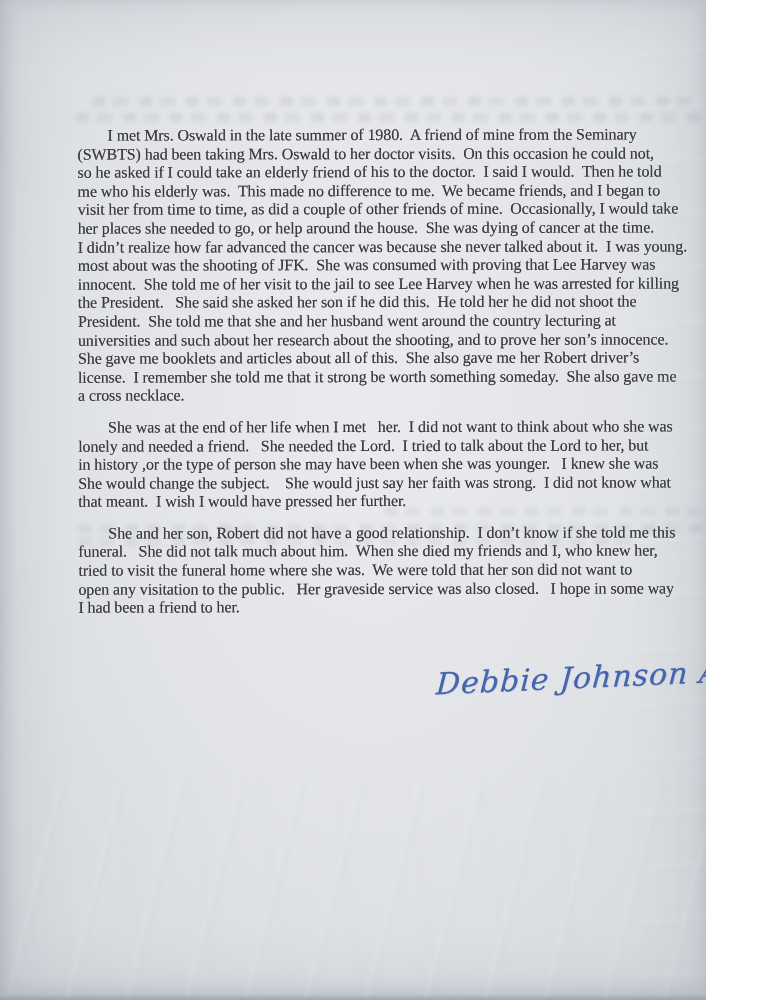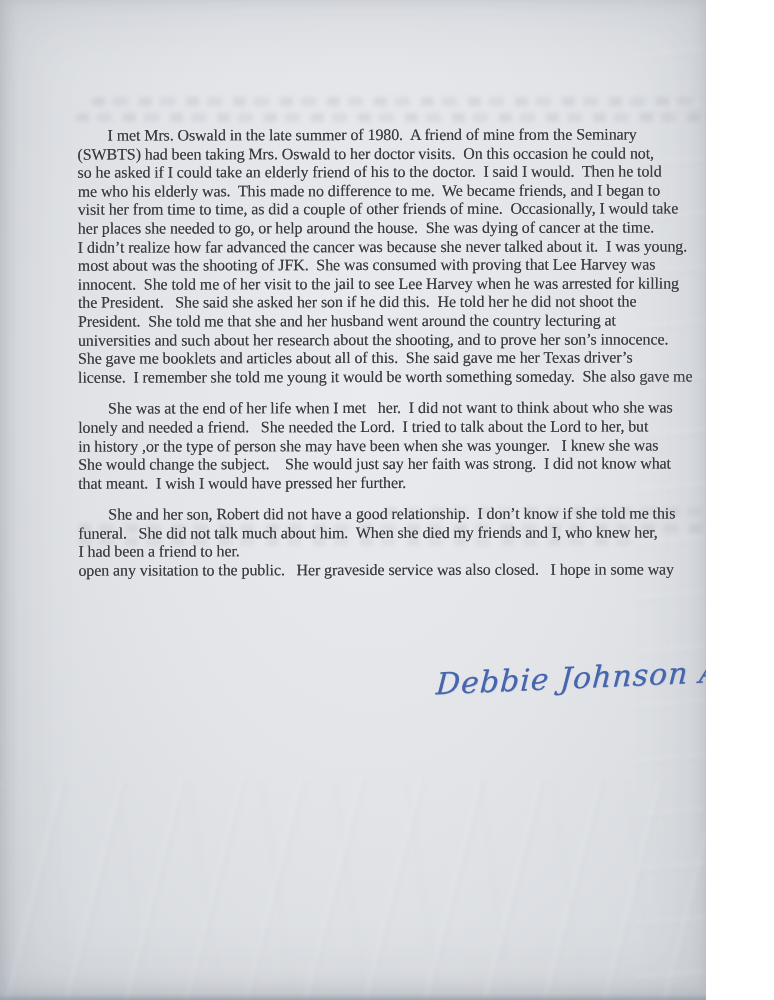--- a/index.html
+++ b/index.html
@@ -132,35 +132,37 @@
         <div class="line">so he asked if I could take an elderly friend of his to the doctor.  I said I would.  Then he told</div>
         <div class="line">me who his elderly was.  This made no difference to me.  We became friends, and I began to</div>
         <div class="line">visit her from time to time, as did a couple of other friends of mine.  Occasionally, I would take</div>
         <div class="line">her places she needed to go, or help around the house.  She was dying of cancer at the time.</div>
         <div class="line">I didn’t realize how far advanced the cancer was because she never talked about it.  I was young.</div>
         <div class="line">most about was the shooting of JFK.  She was consumed with proving that Lee Harvey was</div>
         <div class="line">innocent.  She told me of her visit to the jail to see Lee Harvey when he was arrested for killing</div>
         <div class="line">the President.   She said she asked her son if he did this.  He told her he did not shoot the</div>
         <div class="line">President.  She told me that she and her husband went around the country lecturing at</div>
         <div class="line">universities and such about her research about the shooting, and to prove her son’s innocence.</div>
-        <div class="line">She gave me booklets and articles about all of this.  She said gave me her Texas driver’s</div>
-        <div class="line">license.  I remember she told me young it would be worth something someday.  She also gave me</div>
+        <div class="line">She gave me booklets and articles about all of this.  She also gave me her Robert driver’s</div>
+        <div class="line">license.  I remember she told me that it strong be worth something someday.  She also gave me</div>
+        <div class="line">a cross necklace.</div>
       </div>
       <div class="paragraph">
         <div class="line indent">She was at the end of her life when I met   her.  I did not want to think about who she was</div>
         <div class="line">lonely and needed a friend.   She needed the Lord.  I tried to talk about the Lord to her, but</div>
         <div class="line">in history ,or the type of person she may have been when she was younger.   I knew she was</div>
         <div class="line">She would change the subject.    She would just say her faith was strong.  I did not know what</div>
         <div class="line">that meant.  I wish I would have pressed her further.</div>
       </div>
       <div class="paragraph">
         <div class="line indent">She and her son, Robert did not have a good relationship.  I don’t know if she told me this</div>
         <div class="line">funeral.   She did not talk much about him.  When she died my friends and I, who knew her,</div>
+        <div class="line">tried to visit the funeral home where she was.  We were told that her son did not want to</div>
+        <div class="line">open any visitation to the public.   Her graveside service was also closed.   I hope in some way</div>
         <div class="line">I had been a friend to her.</div>
-        <div class="line">open any visitation to the public.   Her graveside service was also closed.   I hope in some way</div>
       </div>
     </div>
 
   <div class="signature">Debbie Johnson Allred</div>
 
   <div class="wrinkles"></div>
   <div class="wrinkles-right"></div>
 </div>
 
 </body></html>

